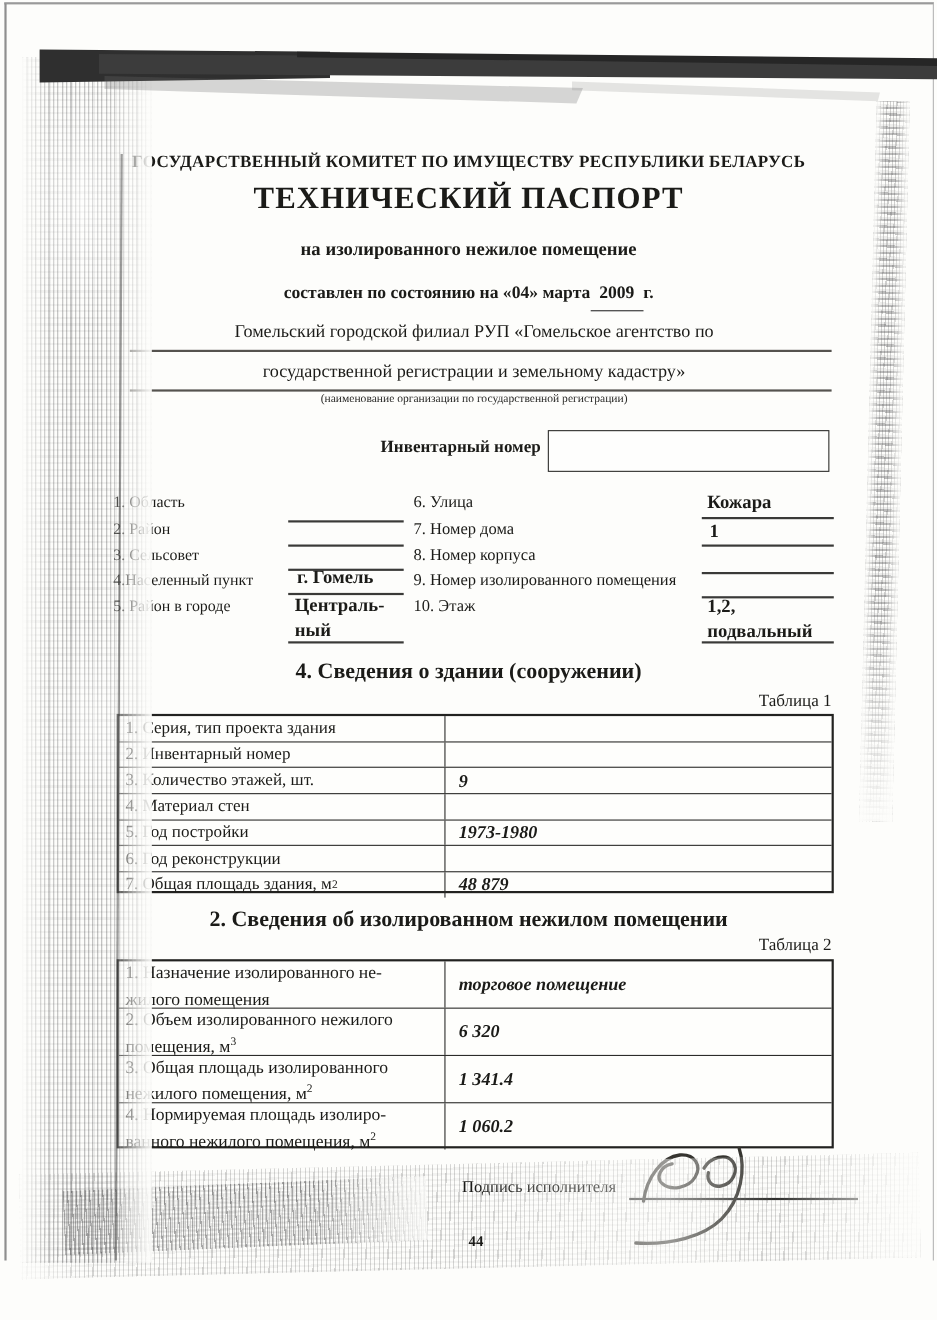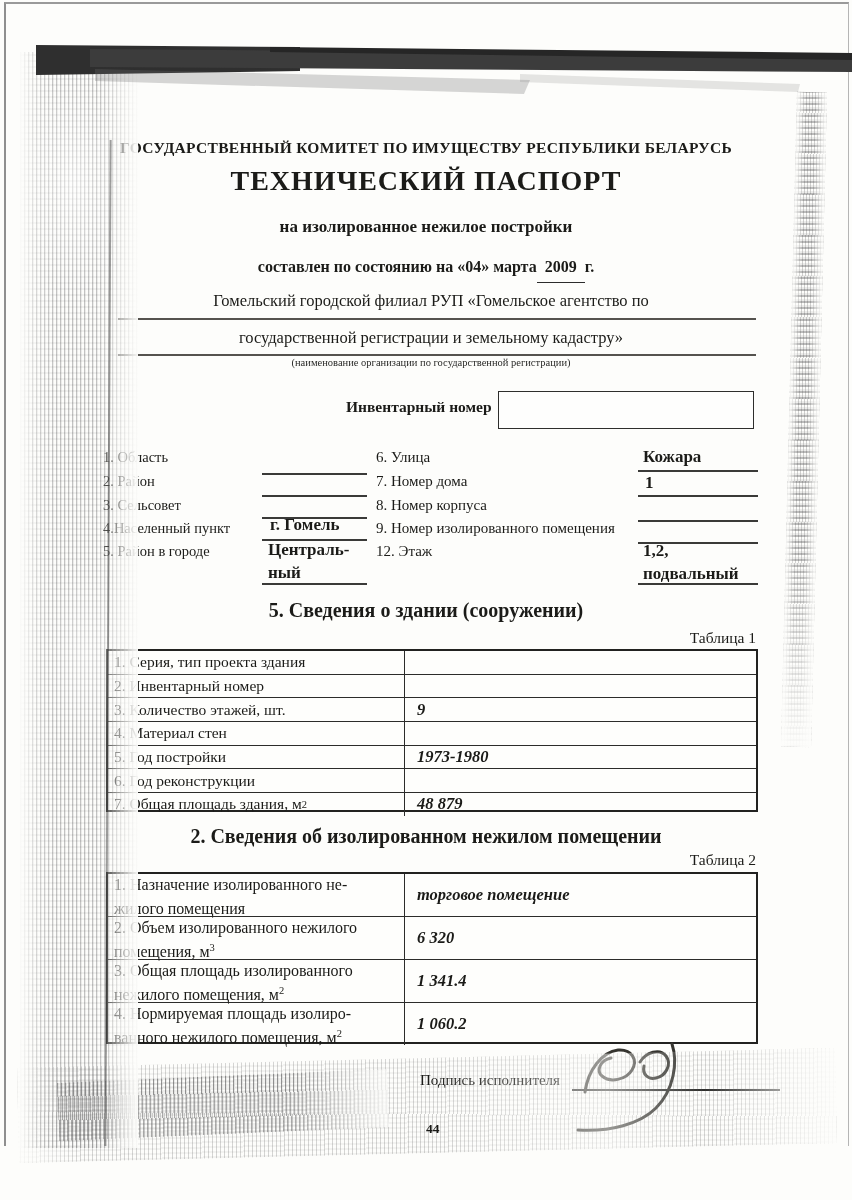--- a/index.html
+++ b/index.html
@@ -122,21 +122,21 @@
     <polygon points="520,74 800,84 798,92 520,82" fill="rgba(130,130,130,0.2)"></polygon>
   </svg>
   <div class="abs scan-left-band"></div>
   <div class="abs scan-left-line"></div>
   <div class="abs scan-right-band"></div>
   <div class="abs scan-bottom-band"></div>
   <div class="abs scan-bottom-dark"></div>
 
   <div class="abs center-col committee">ГОСУДАРСТВЕННЫЙ КОМИТЕТ ПО ИМУЩЕСТВУ РЕСПУБЛИКИ БЕЛАРУСЬ</div>
   <div class="abs center-col doc-title">ТЕХНИЧЕСКИЙ ПАСПОРТ</div>
-  <div class="abs center-col doc-subtitle">на изолированное нежилое постройки</div>
+  <div class="abs center-col doc-subtitle">на изолированного нежилое помещение</div>
   <div class="abs center-col compiled"><span>составлен по состоянию на «04» марта</span><span class="year-u">2009</span><span>г.</span></div>
   <div class="abs org-col org1">Гомельский городской филиал РУП «Гомельское агентство по</div>
   <div class="abs rule rule-1"></div>
   <div class="abs org-col org2">государственной регистрации и земельному кадастру»</div>
   <div class="abs rule rule-2"></div>
   <div class="abs org-col org-caption">(наименование организации по государственной регистрации)</div>
 
   <div class="abs inv-label">Инвентарный номер</div>
   <div class="abs inv-box"><span></span></div>
 
@@ -154,35 +154,35 @@
     <div class="uline ul-l" style="top:137px"></div>
 
     <div class="val" style="left:170px;top:69px">г. Гомель</div>
     <div class="val" style="left:168px;top:94px">Централь-</div>
     <div class="val" style="left:168px;top:117px">ный</div>
 
     <div class="mid-lbl" style="left:276px;top:3px">6. Улица</div>
     <div class="mid-lbl" style="left:276px;top:27px">7. Номер дома</div>
     <div class="mid-lbl" style="left:276px;top:51px">8. Номер корпуса</div>
     <div class="mid-lbl" style="left:276px;top:74px">9. Номер изолированного помещения</div>
-    <div class="mid-lbl" style="left:276px;top:97px">12. Этаж</div>
+    <div class="mid-lbl" style="left:276px;top:97px">10. Этаж</div>
 
     <div class="uline ul-r" style="top:24px"></div>
     <div class="uline ul-r" style="top:49px"></div>
     <div class="uline ul-r" style="top:74px"></div>
     <div class="uline ul-r" style="top:96px"></div>
     <div class="uline ul-r" style="top:137px"></div>
 
     <div class="val" style="left:543px;top:1px">Кожара</div>
     <div class="val" style="left:545px;top:27px">1</div>
     <div class="val" style="left:543px;top:95px">1,2,</div>
     <div class="val" style="left:543px;top:118px">подвальный</div>
   </div>
 
-  <div class="abs sec-title sec1-title">5. Сведения о здании (сооружении)</div>
+  <div class="abs sec-title sec1-title">4. Сведения о здании (сооружении)</div>
   <div class="abs tbl-caption tbl1-caption">Таблица 1</div>
   <div class="abs tbl tbl1">
     <div class="trow">
       <div class="tc-label">
           <span>1. Серия, тип проекта здания</span>
           <sup></sup>
         </div>
       <div class="tc-value"></div>
     </div>
     <div class="trow">

